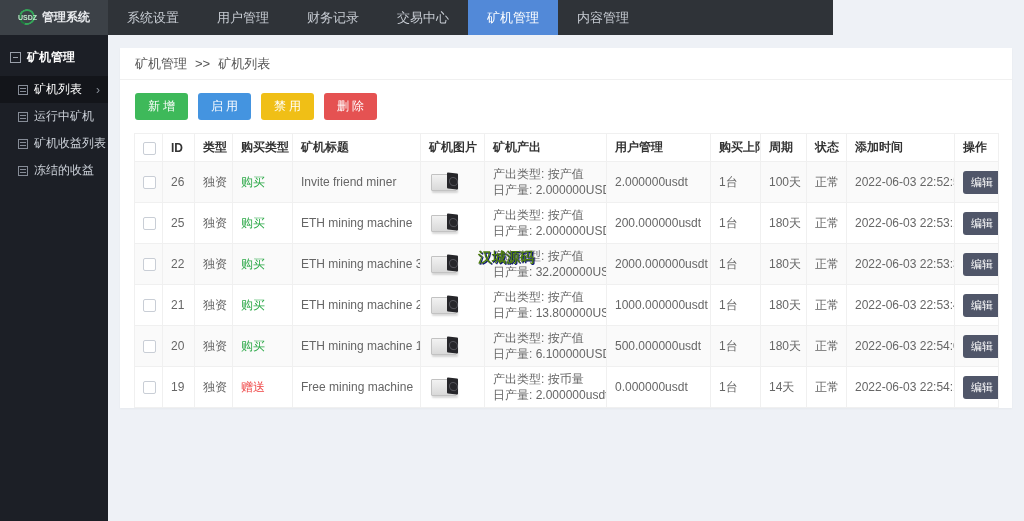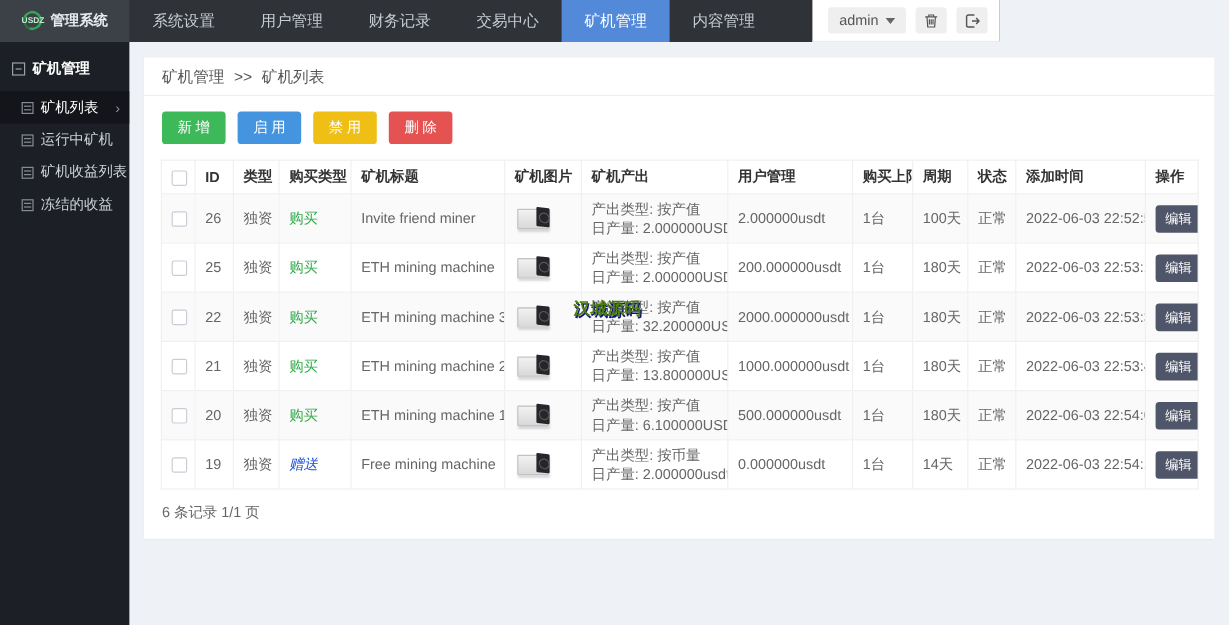--- a/index.html
+++ b/index.html
@@ -50,21 +50,21 @@
   table { border-collapse:collapse; width:864px; table-layout:fixed; font-size:12px; color:#666; }
   th, td { border:1px solid #f0f0f0; padding:4px 8px; text-align:left; vertical-align:middle; overflow:hidden; white-space:nowrap; }
   thead th { color:#333; font-weight:bold; height:28px; background:#fff; }
   tbody tr { height:39px; }
   tbody tr:nth-child(odd) { background:#fafafa; }
   col.c-check{width:28px} col.c-id{width:32px} col.c-type{width:38px} col.c-buytype{width:60px}
   col.c-title{width:128px} col.c-img{width:64px} col.c-output{width:122px} col.c-price{width:104px}
   col.c-limit{width:50px} col.c-period{width:46px} col.c-status{width:40px} col.c-added{width:108px} col.c-op{width:44px}
   .checkbox { display:inline-block; width:13px; height:13px; border:1px solid #c9ced6; border-radius:2px; background:#fff; vertical-align:middle; cursor:pointer; }
   .green { color:#2faa4a; }
-  .red { color:#1d4ed8;font-style:italic; }
+  .red { color:#ef4444; }
   .out-line { line-height:16px; white-space:nowrap; }
   .miner { position:relative; width:32px; height:23px; margin:2px 0; }
   .miner-body { position:absolute; left:2px; top:3px; width:26px; height:17px; background:linear-gradient(180deg,#f2f2f2,#d9d9d9); border:1px solid #c2c2c2; border-radius:1px; box-shadow:1px 2px 2px rgba(0,0,0,0.15); }
   .miner-fan { position:absolute; right:3px; top:2px; width:11px; height:16px; background:#26262a; border-radius:1px; transform:skewY(6deg); }
   .miner-fan::after { content:""; position:absolute; left:2px; top:4px; width:7px; height:7px; border:1px solid #55555c; border-radius:50%; }
   .edit-btn { background:#505669; color:#fff; border:none; border-radius:3px; font-size:11px; padding:4px 8px; cursor:pointer; }
 
   .list-footer { font-size:12px; color:#666; padding:11px 15px 13px 15px; }
 
   
@@ -90,41 +90,20 @@
 
       <a class="nav-item">财务记录</a>
 
       <a class="nav-item">交易中心</a>
 
       <a class="nav-item active">矿机管理</a>
 
 
       <a class="nav-item">内容管理</a>
 
-  </div>
-  <div class="header-right">
-    <button class="hr-btn admin-btn">
-      <span>admin</span>
-      <span class="caret-down"></span>
-    </button>
-    <button class="hr-btn icon-btn">
-      <span>
-        <svg width="12" height="13" viewBox="0 0 12 13">
-            <path d="M1 3h10M4 3V1.5h4V3M2.5 3l.6 8.5h5.8L9.5 3M4.5 5v4.5M6 5v4.5M7.5 5v4.5" stroke="#555" stroke-width="1" fill="none"></path>
-          </svg>
-      </span>
-    </button>
-    <button class="hr-btn icon-btn">
-      <span>
-        <svg width="13" height="13" viewBox="0 0 13 13">
-            <path d="M8 1.5H3a1.5 1.5 0 0 0-1.5 1.5v7A1.5 1.5 0 0 0 3 11.5h5" stroke="#555" stroke-width="1.2" fill="none"></path>
-            <path d="M6 6.5h5.5M9.5 4l2.3 2.5L9.5 9" stroke="#555" stroke-width="1.2" fill="none"></path>
-          </svg>
-      </span>
-    </button>
   </div>
 </div>
 
 <div class="sidebar">
   <div class="side-group">
     <span class="minus-sq"></span>
     <span>矿机管理</span>
   </div>
 
     <div class="side-item active">
@@ -368,17 +347,16 @@
               <td>正常</td>
               <td>2022-06-03 22:54:18</td>
               <td>
                 <button class="edit-btn">编辑</button>
               </td>
             </tr>
 
         </tbody>
       </table>
     </div>
-    <div class="list-footer">6 条记录 1/1 页</div>
   </div>
 </div>
 
 <div class="watermark">汉城源码</div>
 
 </body></html>

